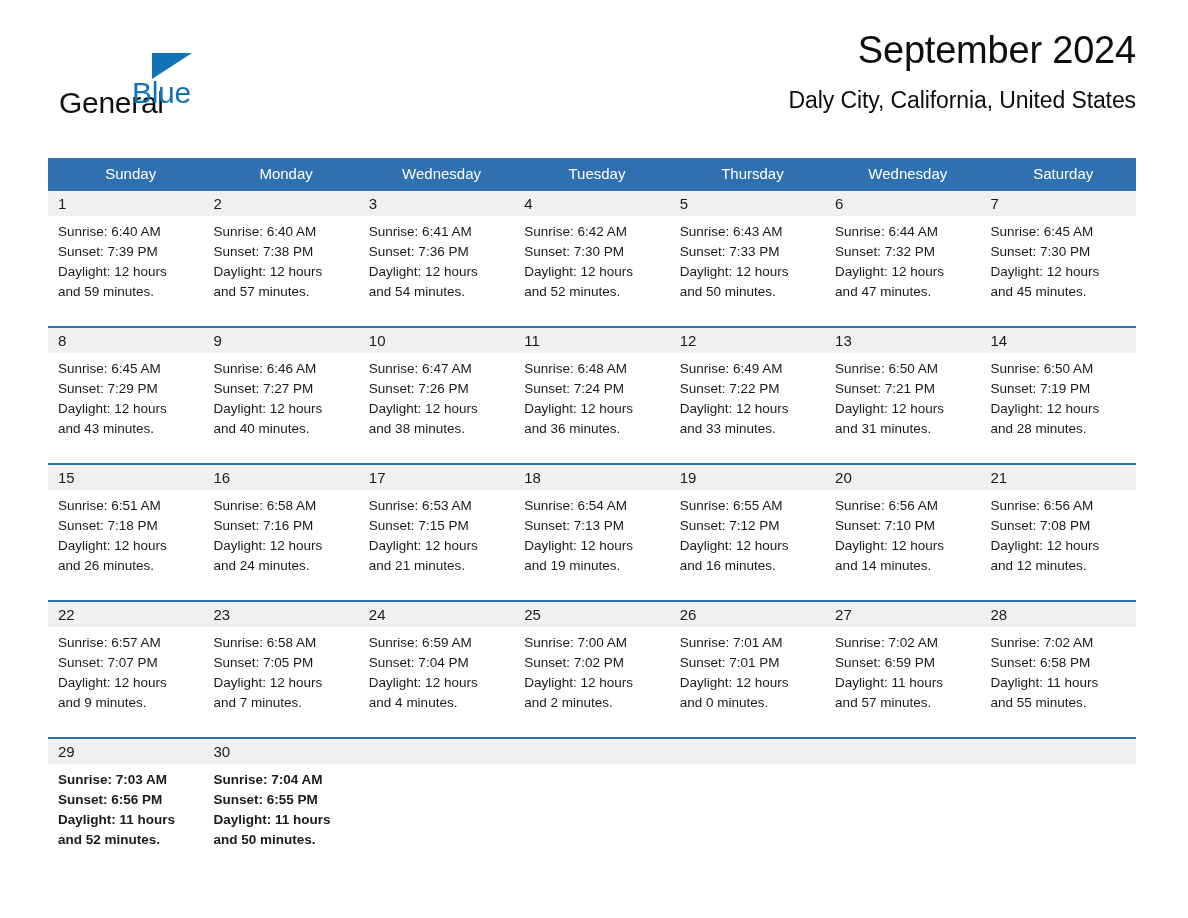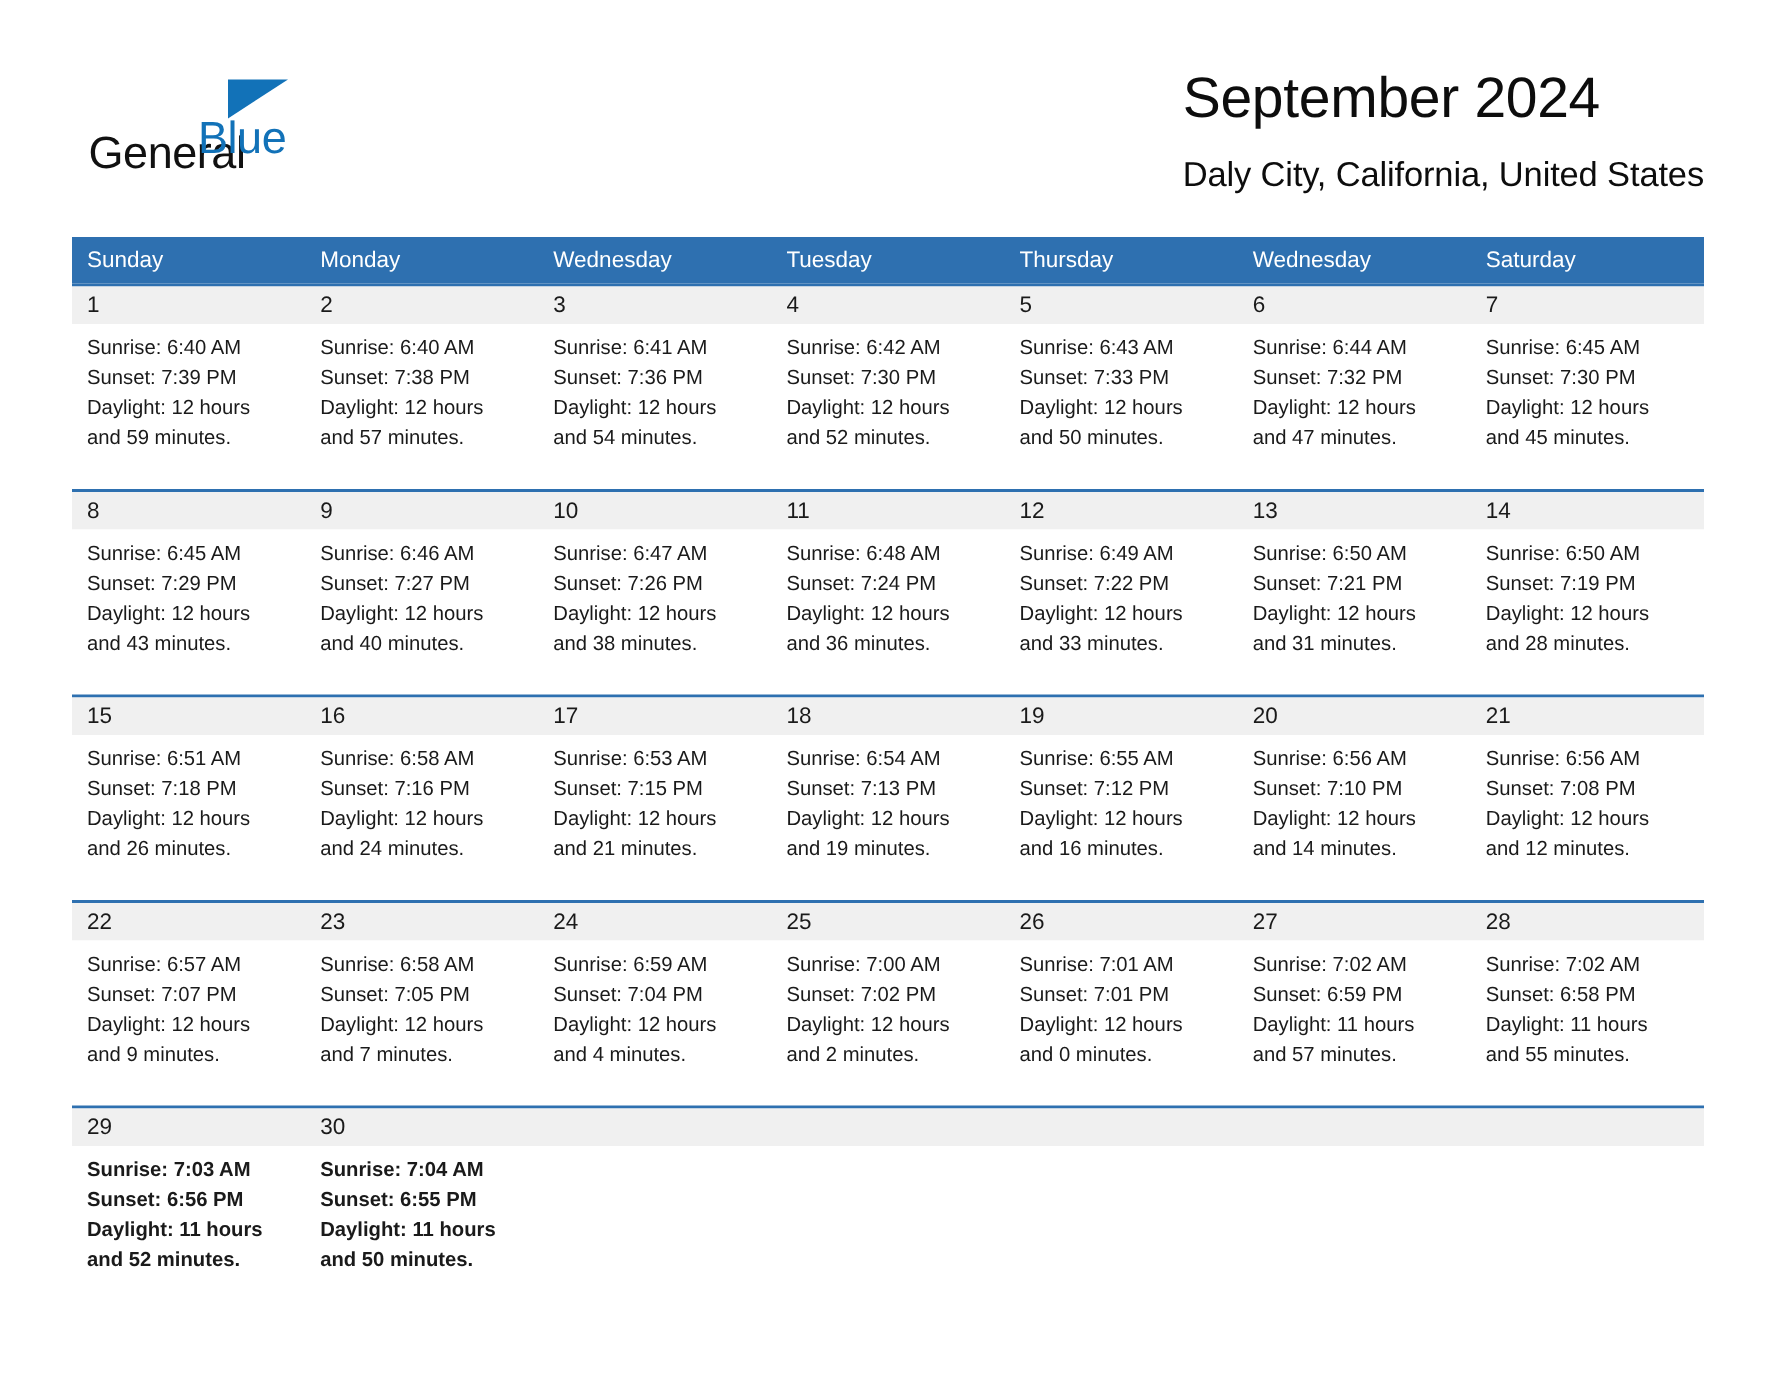--- a/index.html
+++ b/index.html
@@ -63,22 +63,22 @@
     position: absolute;
     left: 75px;
     top: 30px;
     font-size: 30px;
     letter-spacing: -0.3px;
     color: #1272b8;
     font-family: "Liberation Sans", sans-serif;
   }
 
   .titles {
-    margin-top: 47px;
-    text-align: left;
+    margin-top: 31px;
+    text-align: right;
   }
   .cal-title {
     font-size: 38px;
     font-weight: normal;
     color: #0d0d0d;
     line-height: 1.05;
     letter-spacing: -0.2px;
   }
   .cal-subtitle {
     margin-top: 16px;
@@ -102,20 +102,21 @@
     height: 31px;
   }
   .weekday {
     flex: 1 1 0;
     box-sizing: border-box;
     padding-left: 10px;
     color: #ffffff;
     font-size: 15px;
     line-height: 31px;
     white-space: nowrap;
+    text-align: center;
   }
 
   .week {
     position: relative;
     border-top: 2px solid #2e70b0;
   }
   .week:first-of-type {
     border-top: none;
   }
   .week .daynum-band {

